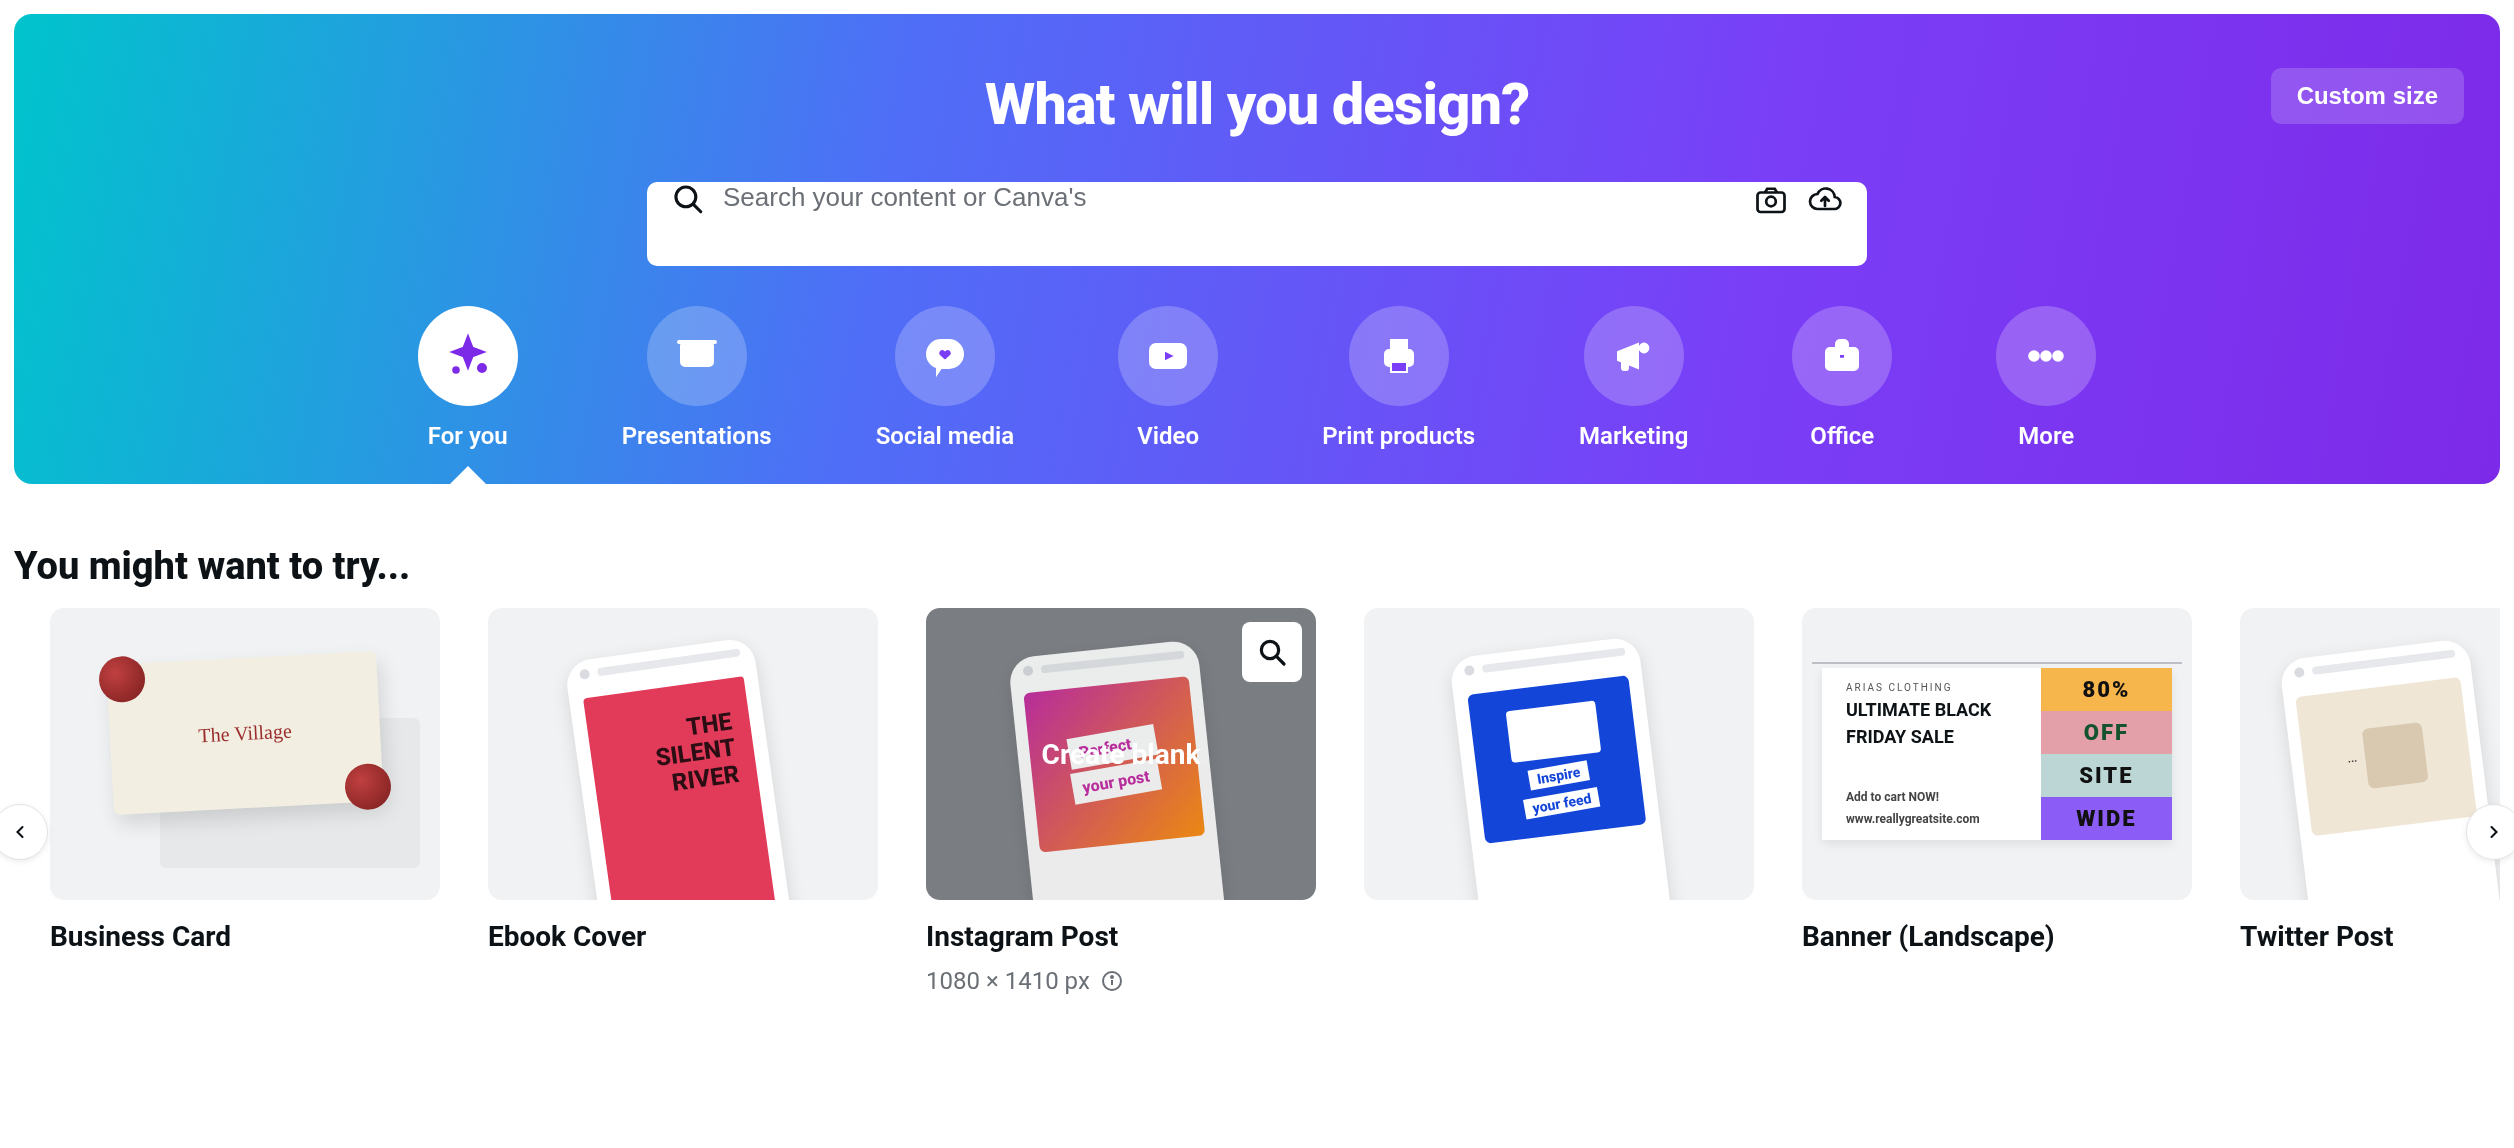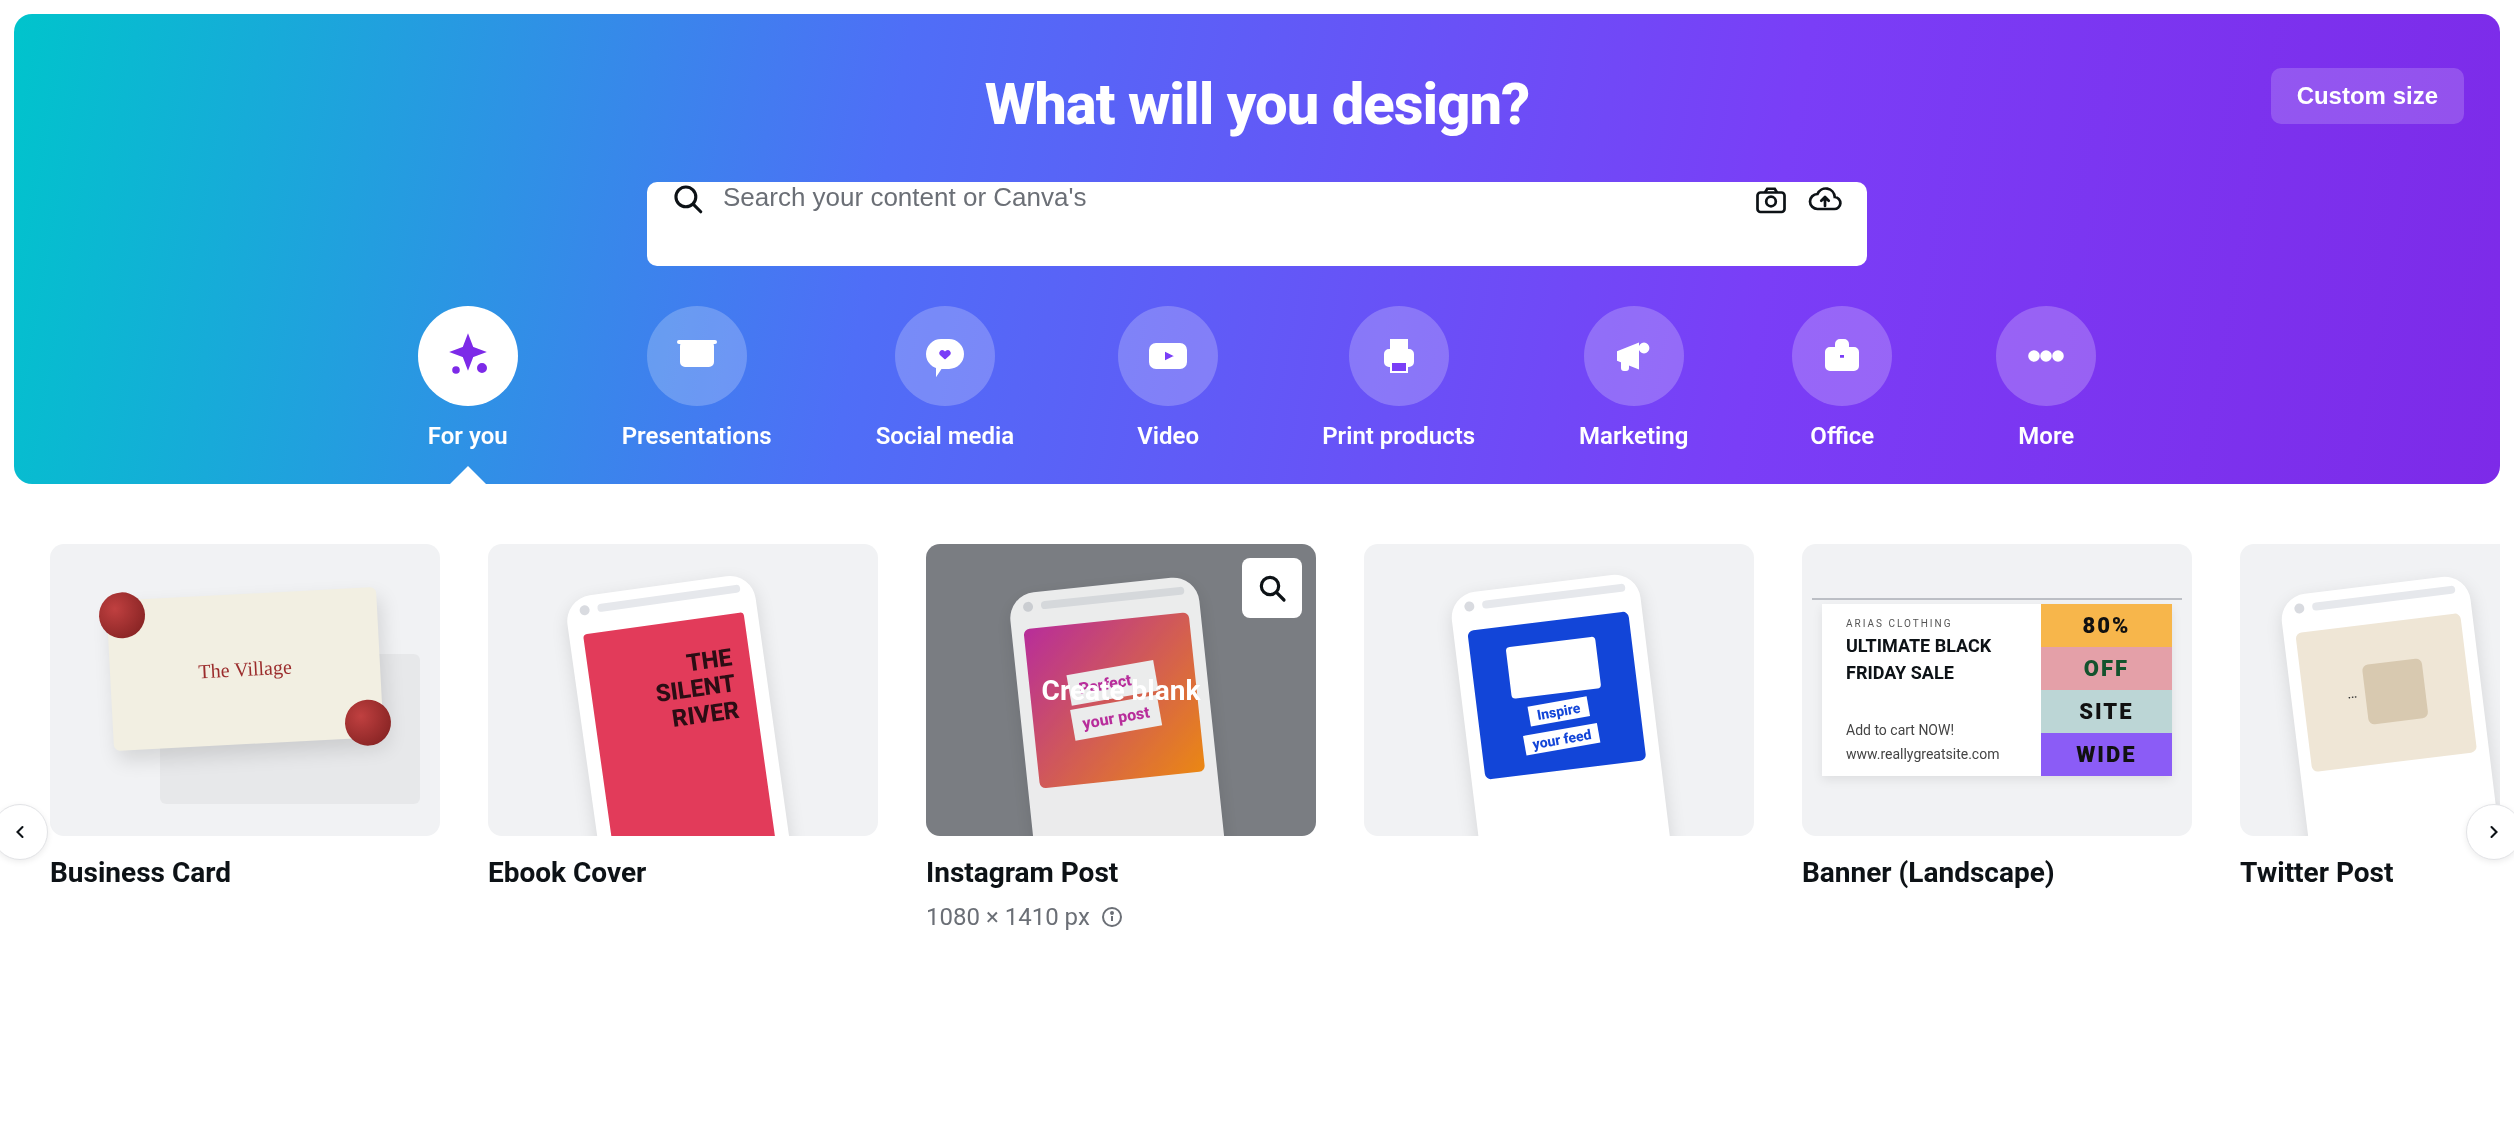--- a/index.html
+++ b/index.html
@@ -209,21 +209,21 @@
 
   .fb-phone{top:38px;left:106px;transform:rotate(-7deg);}
   .fb-inner{margin:10px 14px;height:150px;background:#1245d8;border-radius:6px;display:flex;flex-direction:column;align-items:center;justify-content:center;gap:8px;}
   .fb-pic{width:90px;height:52px;background:#fff;border-radius:4px;}
   .fb-txt{background:#fff;color:#1245d8;font-weight:800;padding:2px 8px;font-size:14px;transform:rotate(-3deg);}
 
   .banner-art{position:absolute;top:60px;left:20px;right:20px;bottom:60px;background:#fff;display:flex;box-shadow:0 4px 10px rgba(0,0,0,0.08);}
   .banner-left{flex:1.3;padding:14px 24px;display:flex;flex-direction:column;gap:8px;}
   .banner-left .brand{font-size:10px;letter-spacing:2px;color:#555;}
   .banner-left .big{font-size:18px;font-weight:700;line-height:1.05;}
-  .banner-left .small{font-size:14px;color:#444;}
+  .banner-left .small{font-size:12px;color:#444;font-weight:bold;}
   .banner-right{flex:1;display:flex;flex-direction:column;}
   .banner-right div{flex:1;display:flex;align-items:center;justify-content:center;font-weight:900;font-size:22px;letter-spacing:2px;}
   .str1{background:#f7b64b;color:#111;}
   .str2{background:#e4a0a8;color:#14532d;}
   .str3{background:#bcd6d6;color:#111;}
   .str4{background:#8b5cf6;color:#111;}
   .rope{position:absolute;top:54px;left:10px;right:10px;height:2px;background:#bcbfc5;}
 
   .tw-phone{top:40px;left:60px;transform:rotate(-7deg);}
   .tw-inner{margin:10px 12px;height:140px;background:#efe6d6;border-radius:6px;display:flex;align-items:center;justify-content:center;gap:8px;}
@@ -334,20 +334,21 @@
     <svg width="20" height="20" viewBox="0 0 24 24" fill="none" stroke="#0d1216" stroke-width="2.5" stroke-linecap="round">
         <polyline points="15 18 9 12 15 6"></polyline>
       </svg>
   </div>
   <div class="nav-arrow right">
     <svg width="20" height="20" viewBox="0 0 24 24" fill="none" stroke="#0d1216" stroke-width="2.5" stroke-linecap="round">
         <polyline points="9 18 15 12 9 6"></polyline>
       </svg>
   </div>
 
+  <h2 class="section-title">You might want to try...</h2>
 
   <div class="card-row" id="card-row">
       <div class="card">
         <div class="thumb">
           <div class="bizcard-back"></div>
           <div class="bizcard-art">
             <div class="fruit a"></div>
             <div class="fruit b"></div>
             <div class="t1">The Village</div>
           </div>

